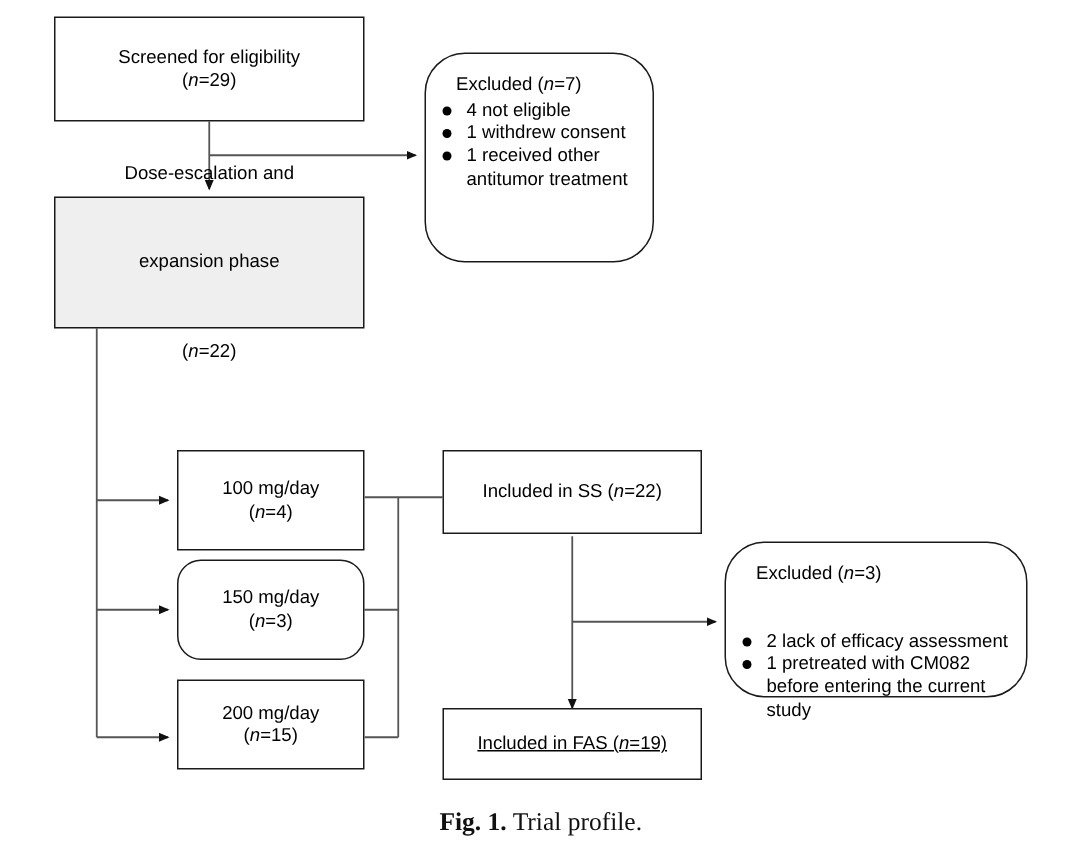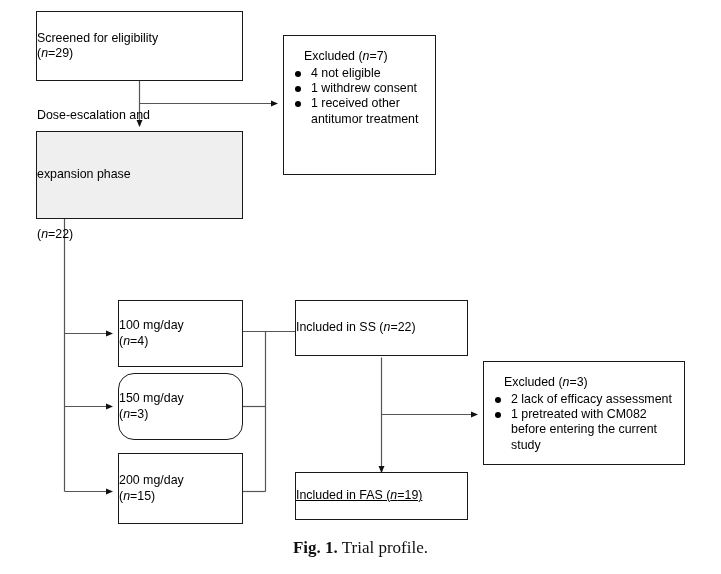--- a/index.html
+++ b/index.html
@@ -30,33 +30,34 @@
     height: 574px;
   }
   .node {
     position: absolute;
     box-sizing: border-box;
     border: 1.6px solid #1a1a1a;
     background: #ffffff;
     display: flex;
     flex-direction: column;
     justify-content: center;
-    align-items: flex-start;
+    align-items: center;
     font-size: 12.4px;
     line-height: 15.5px;
     color: #000000;
   }
   .node.shaded {
     background: #efefef;
     gap: 44px;
   }
   .node.listbox {
     justify-content: flex-start;
     align-items: flex-start;
     padding: 13px 8px 8px 10px;
+    border-radius: 27px;
   }
   .node-line {
     display: block;
     text-align: center;
     white-space: nowrap;
   }
   .listbox .node-title {
     text-align: left;
     white-space: nowrap;
     margin-bottom: 1px;
@@ -172,30 +173,30 @@
   <div class="node" style="left:118px; top:300px; width:125px; height:67px;">
     <span class="node-line">100 mg/day</span>
     <span class="node-line"><span>(</span><span class="ital">n</span><span>=4)</span></span>
   </div>
 
   <div class="node" style="left:118px; top:373px; width:125px; height:67px;border-radius:16px;">
     <span class="node-line">150 mg/day</span>
     <span class="node-line"><span>(</span><span class="ital">n</span><span>=3)</span></span>
   </div>
 
-  <div class="node" style="left:118px; top:453px; width:125px; height:71px;">
+  <div class="node" style="left:118px; top:453px; width:125px; height:60px;">
     <span class="node-line">200 mg/day</span>
     <span class="node-line"><span>(</span><span class="ital">n</span><span>=15)</span></span>
   </div>
 
   <div class="node" style="left:295px; top:300px; width:173px; height:56px;">
     <span class="node-line"><span>Included in SS (</span><span class="ital">n</span><span>=22)</span></span>
   </div>
 
-  <div class="node listbox" style="left:483px; top:361px; width:202px; height:104px;">
+  <div class="node listbox" style="left:483px; top:361px; width:202px; height:104px;gap:28px;">
     <span class="node-title"><span>Excluded (</span><span class="ital">n</span><span>=3)</span></span>
     <ul class="bullet-list">
       <li>
         <span class="dot"></span>
         <span>2 lack of efficacy assessment</span>
       </li>
       <li>
         <span class="dot"></span>
         <span>1 pretreated with CM082</span>
         <span class="cont">before entering the current</span>

